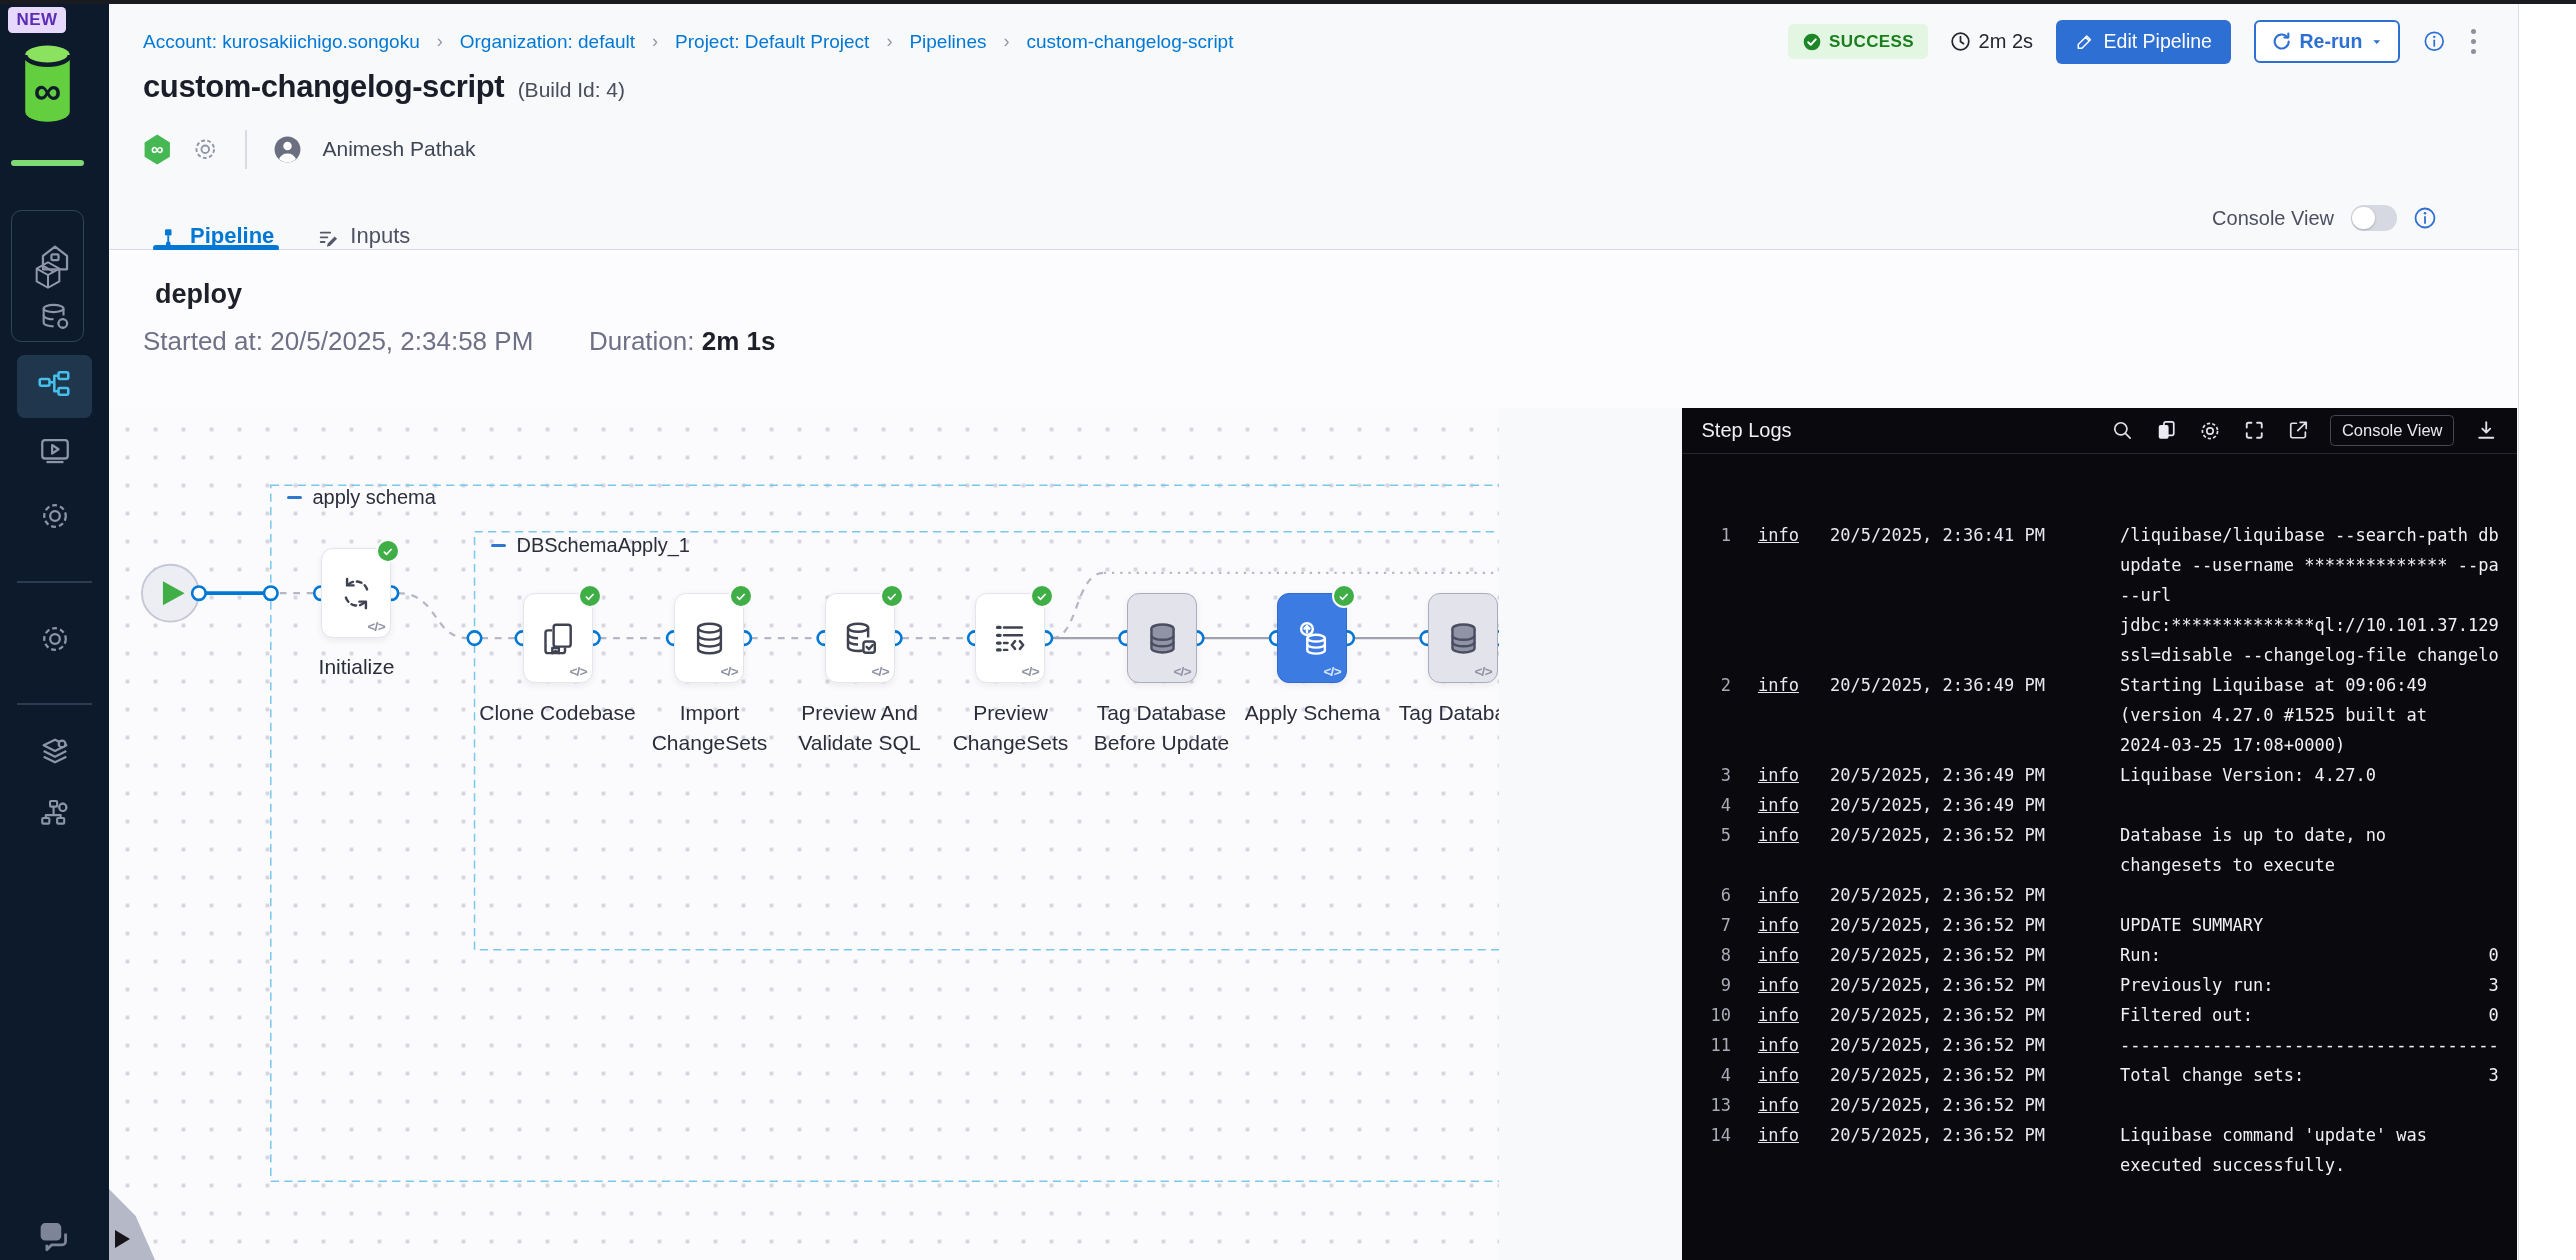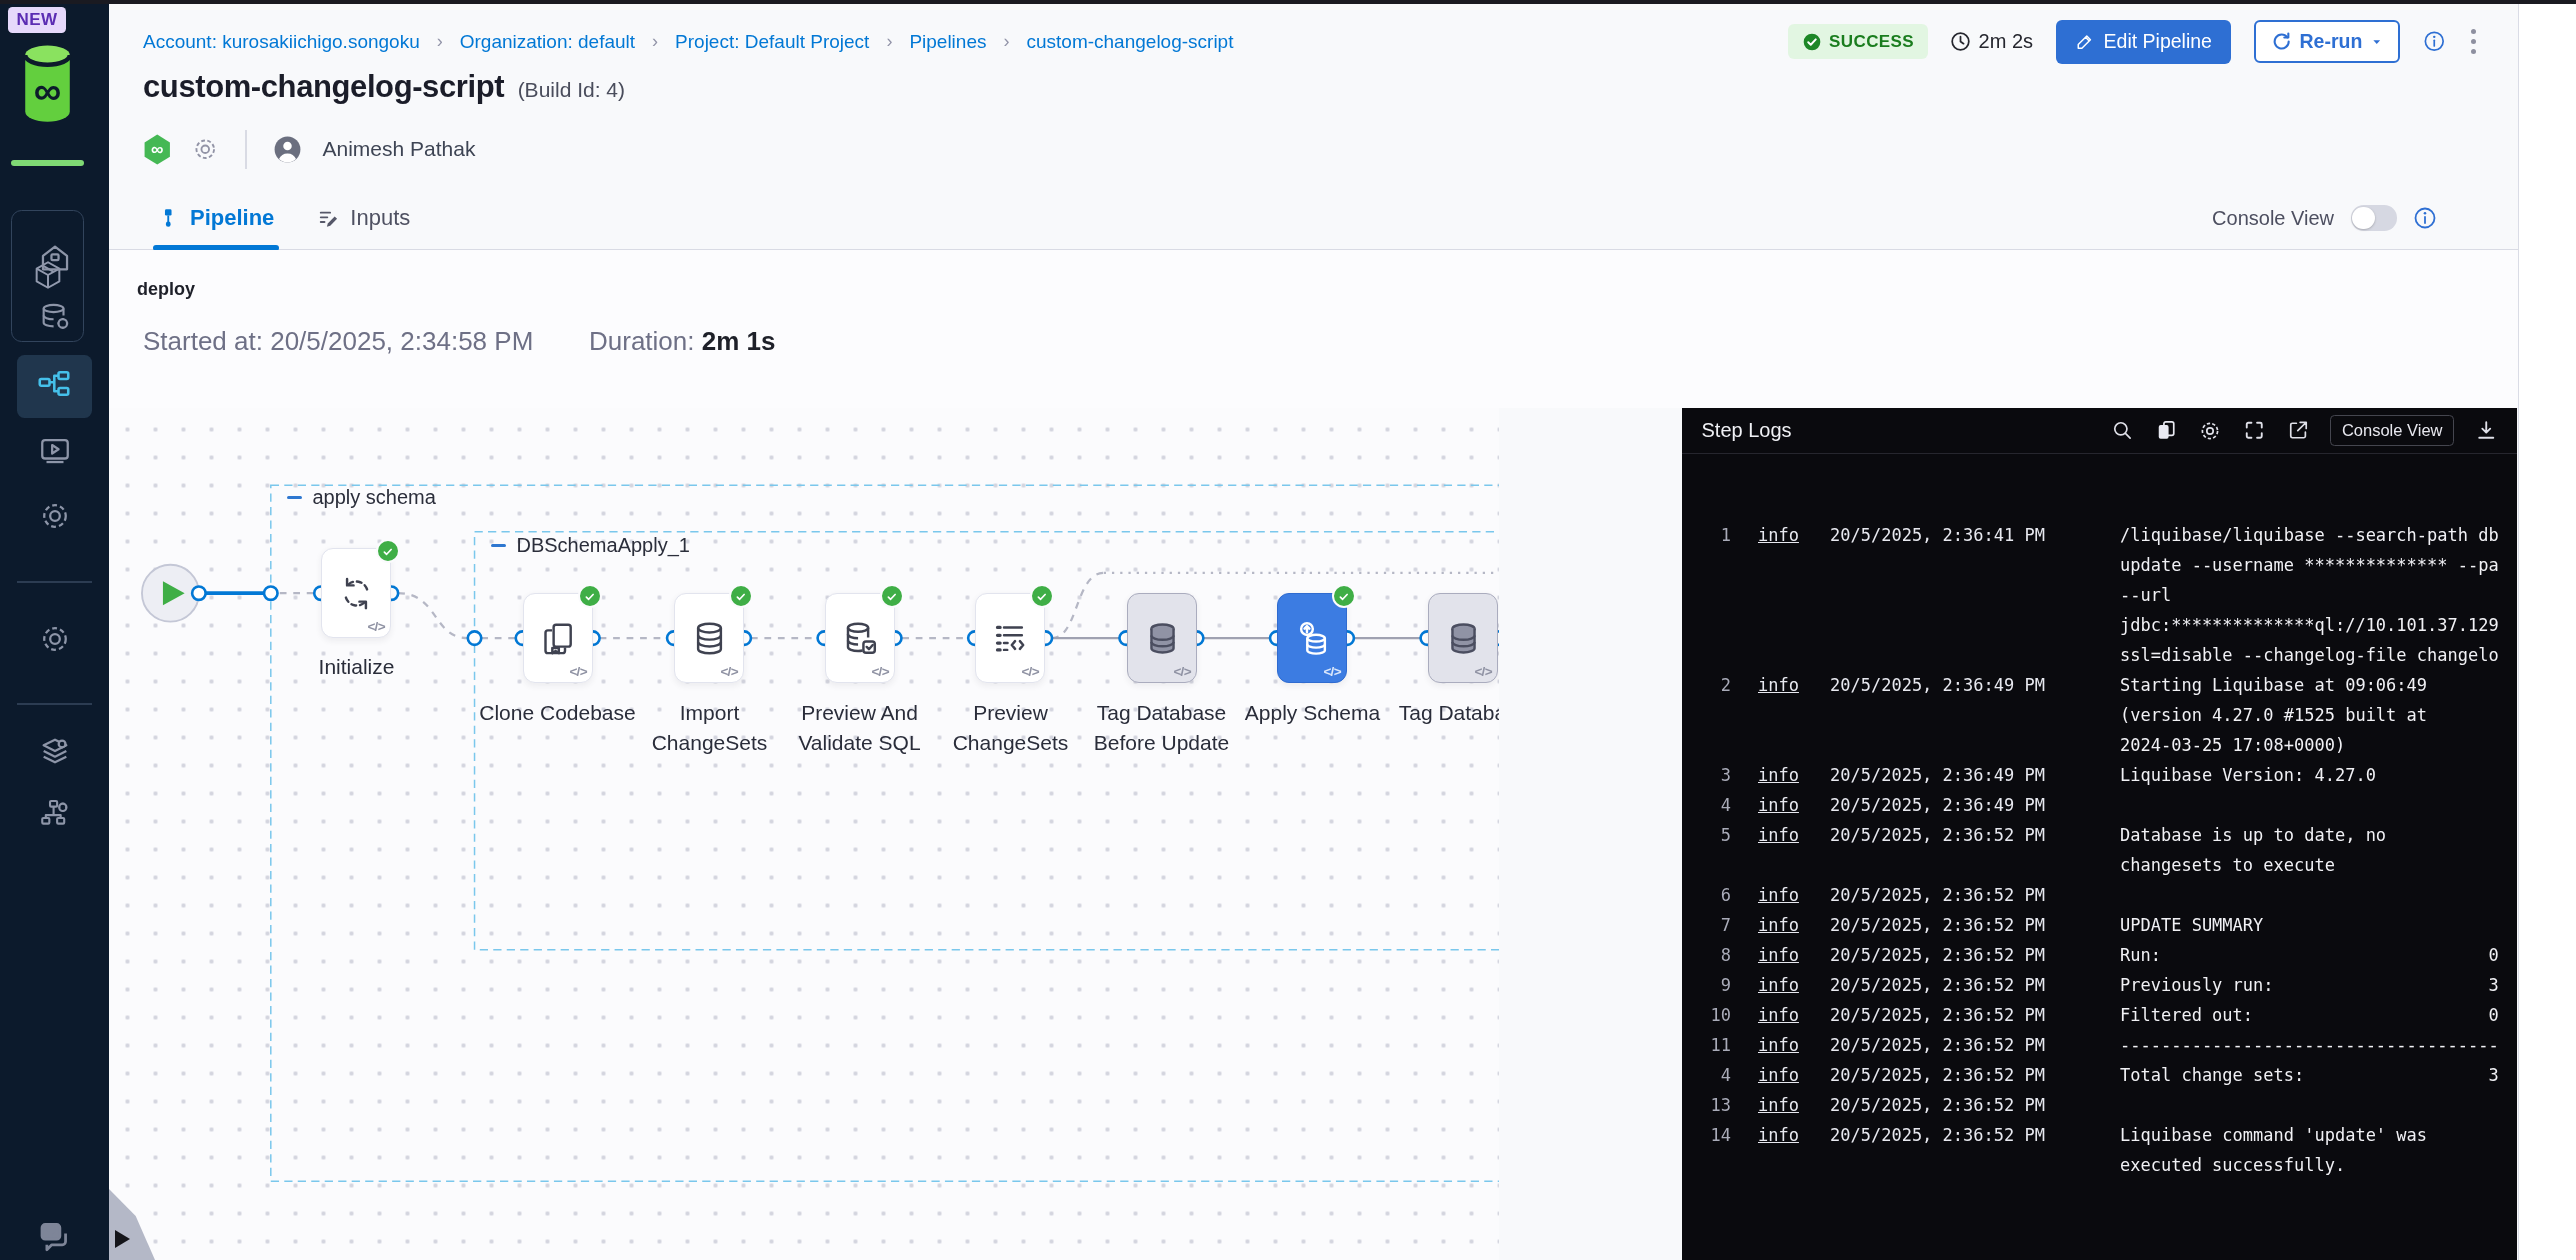--- a/index.html
+++ b/index.html
@@ -42,31 +42,31 @@
 
   .title-row { position:absolute; left:34px; top:69px; display:flex; align-items:baseline; gap:13.5px; }
   .page-title { font-size:31px; font-weight:bold; color:#1b1d29; letter-spacing:-0.4px; }
   .build-id { font-size:21px; color:#4a4d5c; }
   .meta-row { position:absolute; left:34px; top:132px; display:flex; align-items:center; gap:19.5px; height:34px; }
   .meta-divider { width:1.5px; height:39px; background:#d9dbe4; margin:0 6px; }
   .author { font-size:21px; color:#3e4554; }
 
   .tabbar { position:absolute; left:0; top:187px; width:2409px; height:63px; border-bottom:1.5px solid #d9dbe4;
             display:flex; align-items:center; padding-left:48px; gap:43px; }
-  .tab { display:flex; align-items:center; gap:10.5px; font-size:22px; color:#4f5162; height:100%; position:relative; cursor:pointer; }
+  .tab { display:flex; align-items:flex-end; gap:10.5px; font-size:22px; color:#4f5162; height:100%; position:relative; cursor:pointer; }
   .tab.active { color:#0278d5; font-weight:bold; }
   .tab.active::after { content:""; position:absolute; left:-4.5px; right:-4.5px; bottom:-1.5px; height:5.2px; background:#0278d5; border-radius:3px; }
   .consoleview { position:absolute; right:81px; top:0; height:100%; display:flex; align-items:center; gap:16.5px; }
   .consoleview .label { font-size:20px; color:#4d4f60; }
   .toggle { width:46px; height:25.5px; background:#d6d8e2; border-radius:12.7px; position:relative; cursor:pointer; }
   .toggle::after { content:""; position:absolute; left:1.5px; top:1.5px; width:22.5px; height:22.5px; background:#fff; border-radius:50%;
                    box-shadow:0 0.7px 2.2px rgba(0,0,0,.25); }
 
   .stage-summary { position:absolute; left:0; top:250px; width:2409px; height:158px; background:#fcfcfe; }
-  .stage-name { position:absolute; left:28px; top:28.5px; font-size:18px; font-weight:bold; color:#1e2029; }
+  .stage-name { position:absolute; left:46px; top:28.5px; font-size:27px; font-weight:bold; color:#1e2029; }
   .stage-meta { position:absolute; left:34px; top:76px; font-size:26px; color:#6e7086; }
   .stage-meta b { color:#1e2029; }
   .stage-meta .dur { position:absolute; left:446px; top:0; width:375px; }
 
   
   .workarea { position:absolute; left:0; top:408px; width:2409px; height:852px; }
   .canvas { position:absolute; left:0; top:0; width:1390px; height:852px; background-color:#fbfbfd;
             background-image:radial-gradient(#d4d5df 2px, transparent 2.3px); background-size:28px 28px; background-position:4.5px 7.5px; overflow:hidden; }
   .gsvg { position:absolute; left:0; top:0; }
   .grp-label { position:absolute; display:flex; align-items:center; gap:10.5px; font-size:20px; color:#2b2e3b; cursor:pointer; }

